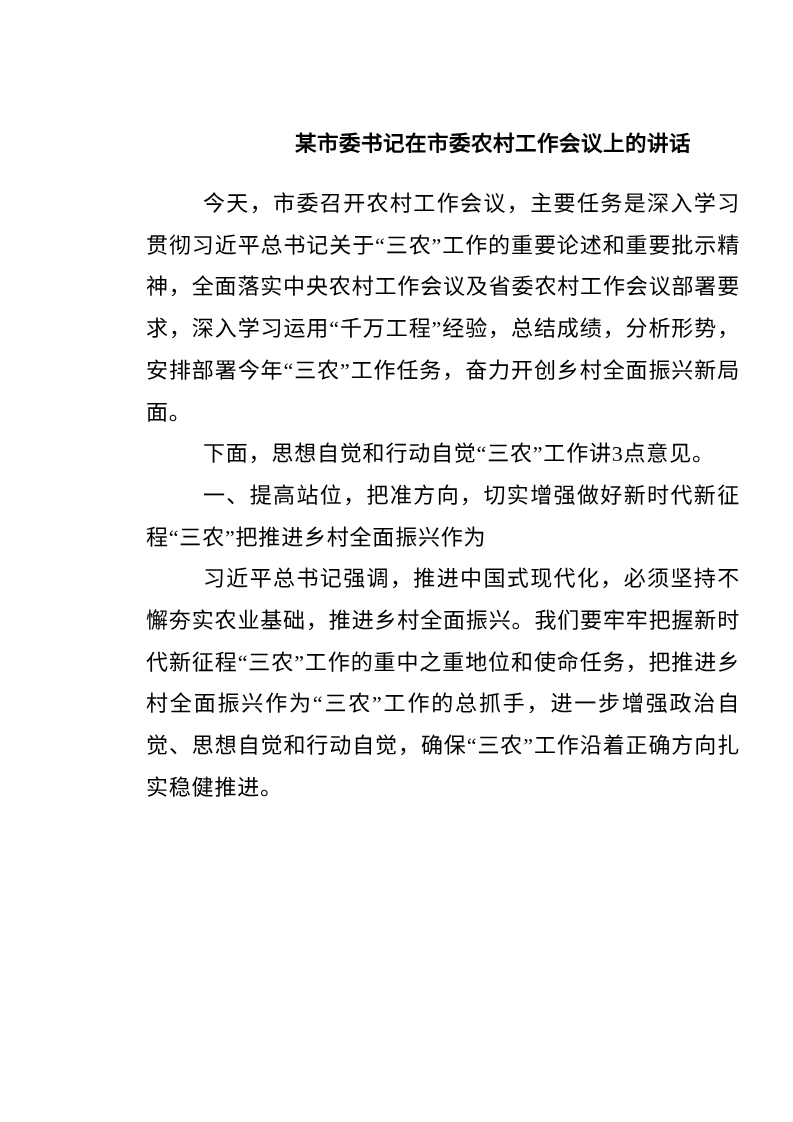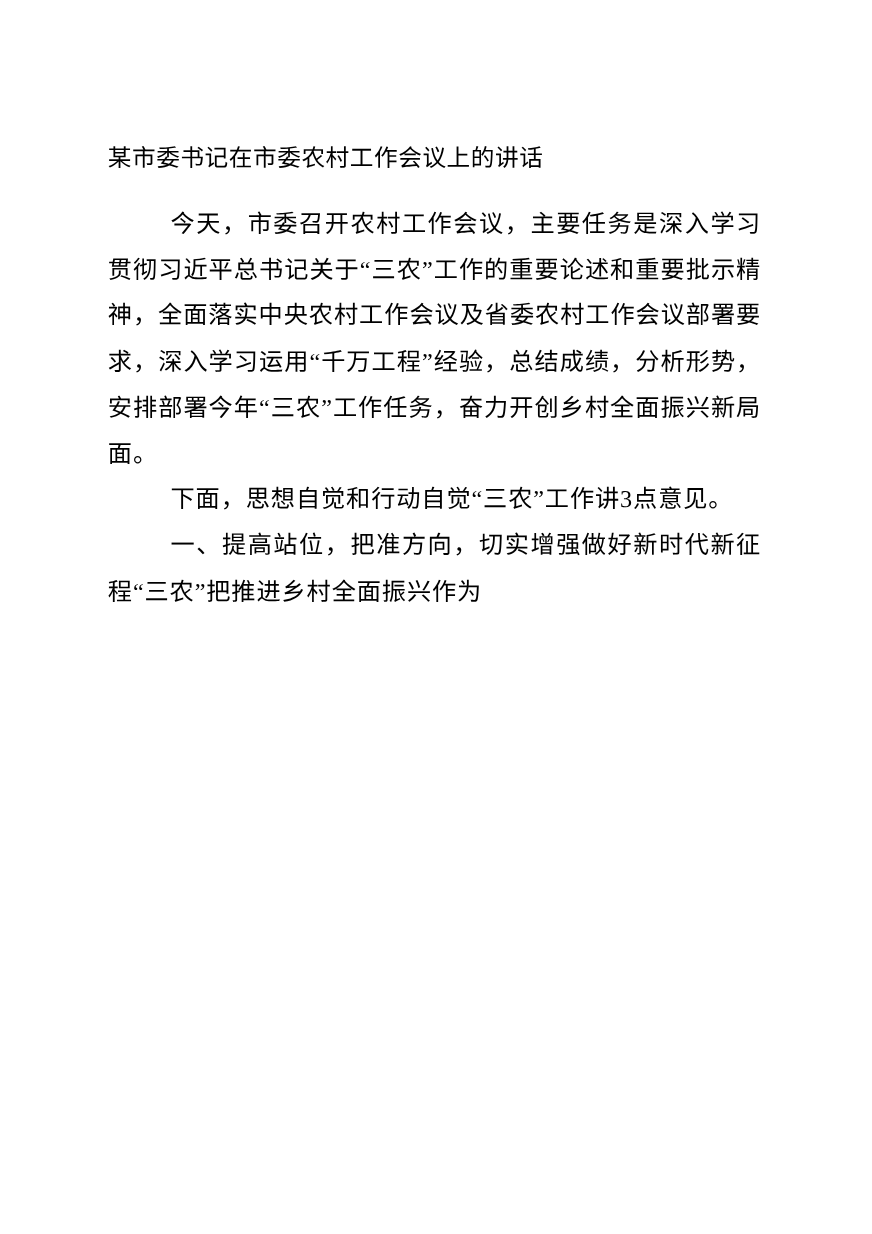--- a/index.html
+++ b/index.html
@@ -15,28 +15,29 @@
     background: #ffffff;
     color: #000000;
     overflow: hidden;
     box-sizing: border-box;
     padding: 123px 102px 0 98px;
     font-family: "Liberation Serif", "DejaVu Serif", serif;
   }
   .doc-title {
     margin: 0 0 18px 0;
     font-size: 21.5px;
-    font-weight: normal;
+    font-weight: bold;
     line-height: 42px;
-    text-align: left;
+    text-align: right;
     letter-spacing: 0.5px;
     white-space: nowrap;
   }
   .doc-body {
     width: 594px;
+    margin-left: 48px;
   }
   .doc-body p {
     margin: 0;
     font-size: 22px;
     line-height: 41.7px;
     letter-spacing: 0.8px;
     text-align: justify;
     text-indent: 57px;
     word-break: break-all;
   }
@@ -47,15 +48,16 @@
 <div class="page">
   <h1 class="doc-title">某市委书记在市委农村工作会议上的讲话</h1>
   <div class="doc-body">
 
       <p>今天，市委召开农村工作会议，主要任务是深入学习贯彻习近平总书记关于“三农”工作的重要论述和重要批示精神，全面落实中央农村工作会议及省委农村工作会议部署要求，深入学习运用“千万工程”经验，总结成绩，分析形势，安排部署今年“三农”工作任务，奋力开创乡村全面振兴新局面。</p>
 
       <p>下面，思想自觉和行动自觉“三农”工作讲3点意见。</p>
 
       <p>一、提高站位，把准方向，切实增强做好新时代新征程“三农”把推进乡村全面振兴作为</p>
 
+      <p>习近平总书记强调，推进中国式现代化，必须坚持不懈夯实农业基础，推进乡村全面振兴。我们要牢牢把握新时代新征程“三农”工作的重中之重地位和使命任务，把推进乡村全面振兴作为“三农”工作的总抓手，进一步增强政治自觉、思想自觉和行动自觉，确保“三农”工作沿着正确方向扎实稳健推进。</p>
 
     </div>
 </div>
 
 </body></html>

